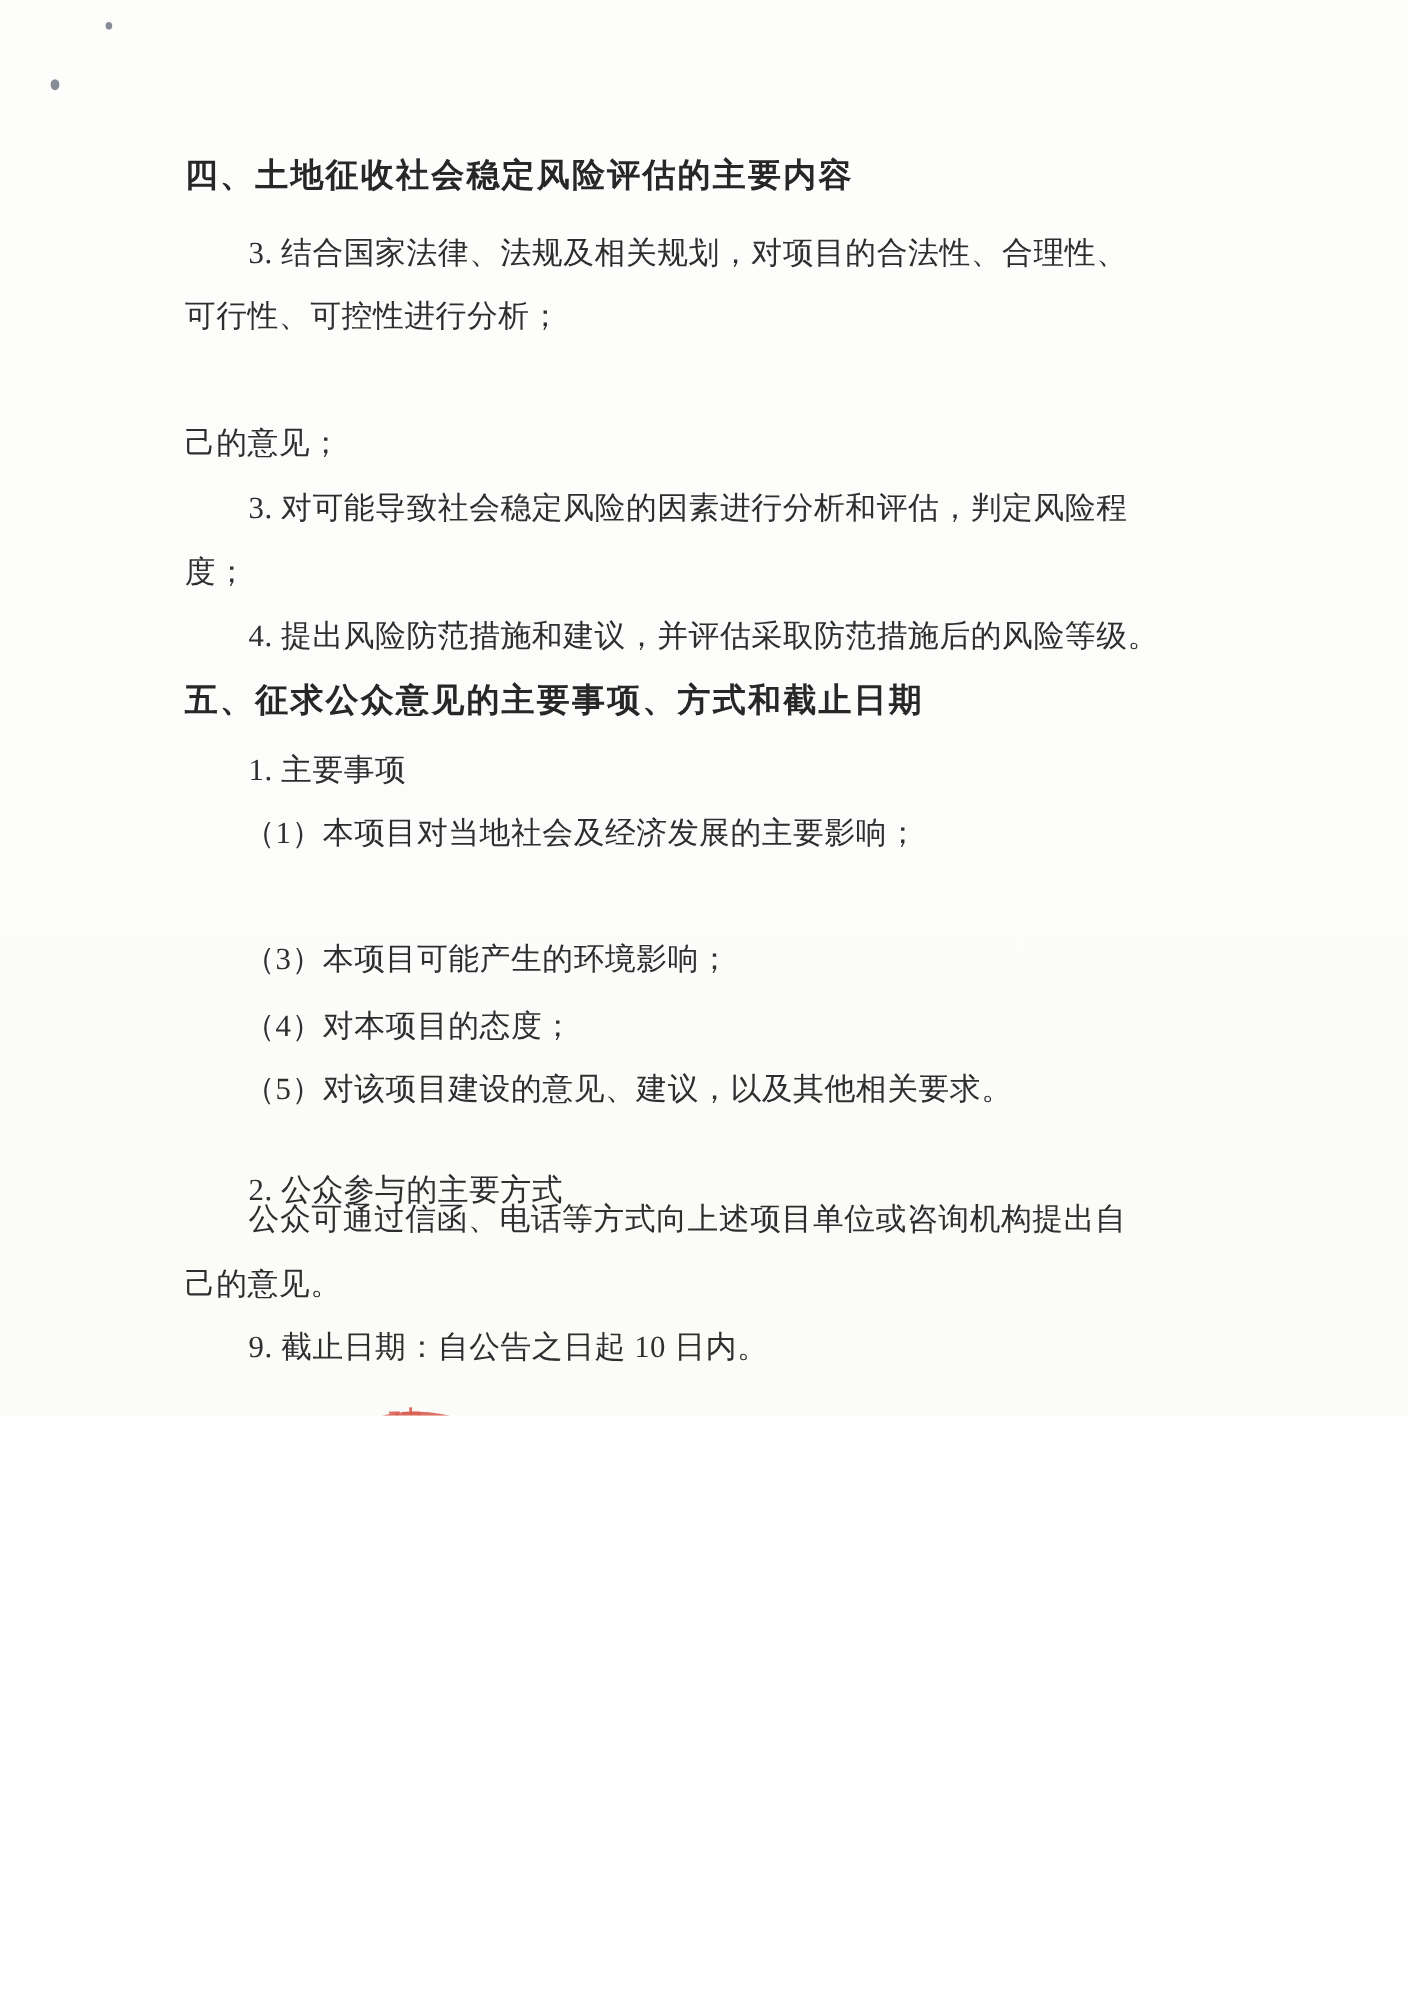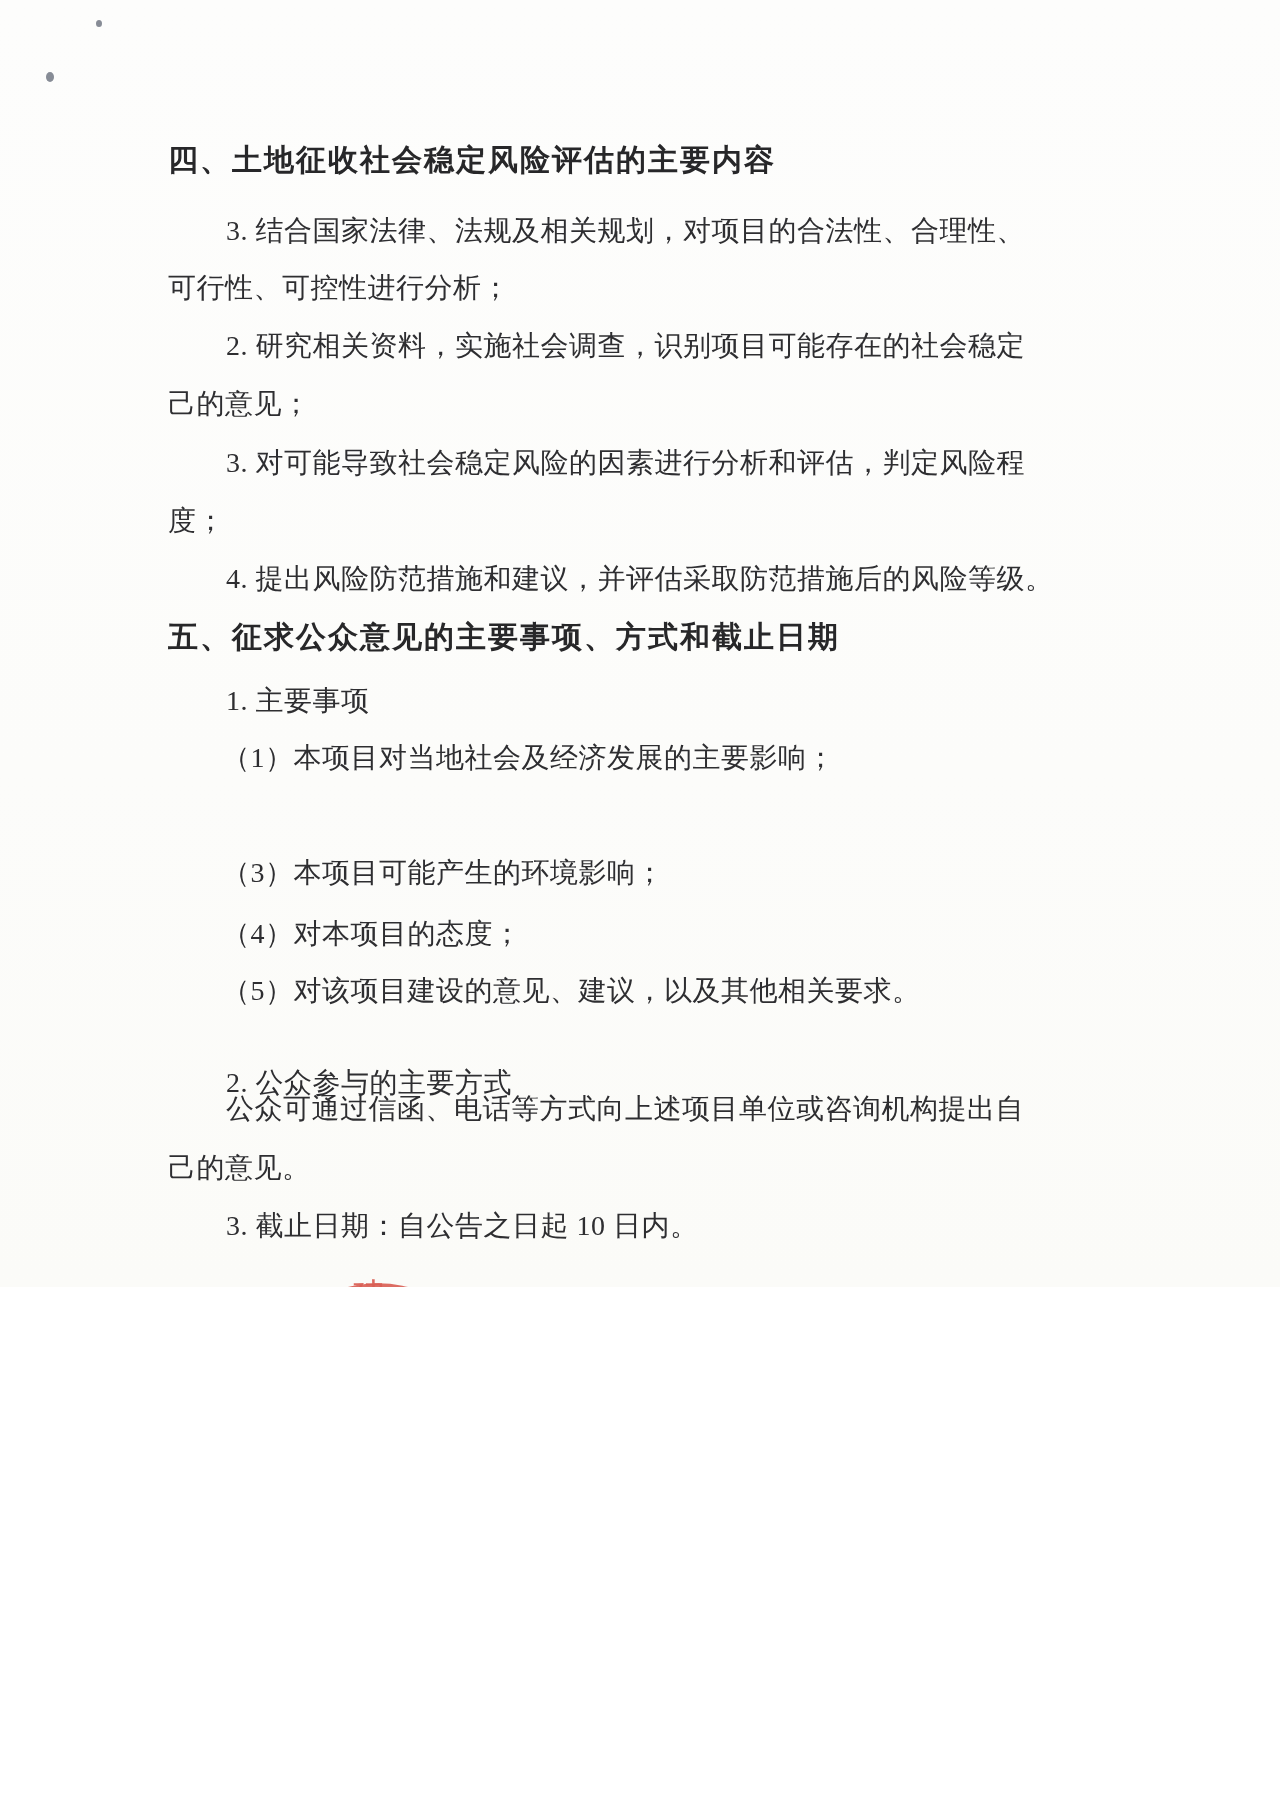--- a/index.html
+++ b/index.html
@@ -76,35 +76,34 @@
 
 <div class="page">
 
   <div class="speck" style="left:96px;top:20px;width:6px;height:7px;"></div>
   <div class="speck" style="left:46px;top:72px;width:8px;height:10px;"></div>
   <div class="edge-line" style="left:1170px;top:1385px;height:185px;"></div>
 
   <div class="line heading" style="left:168px;top:143px;">四、土地征收社会稳定风险评估的主要内容</div>
   <div class="line" style="left:226px;top:215px;">3. 结合国家法律、法规及相关规划，对项目的合法性、合理性、</div>
   <div class="line" style="left:168px;top:272px;">可行性、可控性进行分析；</div>
-  <div class="line" style="left:226px;top:330px;">2. 研究相关资料，实施社会调查，识别项目可能存在的社会稳定</div>
   <div class="line" style="left:168px;top:388px;">己的意见；</div>
   <div class="line" style="left:226px;top:447px;">3. 对可能导致社会稳定风险的因素进行分析和评估，判定风险程</div>
   <div class="line" style="left:168px;top:505px;">度；</div>
   <div class="line" style="left:226px;top:563px;">4. 提出风险防范措施和建议，并评估采取防范措施后的风险等级。</div>
   <div class="line heading" style="left:168px;top:620px;">五、征求公众意见的主要事项、方式和截止日期</div>
   <div class="line" style="left:226px;top:685px;">1. 主要事项</div>
   <div class="line" style="left:222px;top:742px;">（1）本项目对当地社会及经济发展的主要影响；</div>
   <div class="line" style="left:222px;top:857px;">（3）本项目可能产生的环境影响；</div>
   <div class="line" style="left:222px;top:918px;">（4）对本项目的态度；</div>
   <div class="line" style="left:222px;top:975px;">（5）对该项目建设的意见、建议，以及其他相关要求。</div>
   <div class="line" style="left:226px;top:1035px;margin-top:32px;">2. 公众参与的主要方式</div>
   <div class="line" style="left:226px;top:1093px;">公众可通过信函、电话等方式向上述项目单位或咨询机构提出自</div>
   <div class="line" style="left:168px;top:1152px;">己的意见。</div>
-  <div class="line" style="left:226px;top:1210px;">3. 截止日期：自公告之日起 10 日内。</div>
+  <div class="line" style="left:226px;top:1210px;">9. 截止日期：自公告之日起 10 日内。</div>
 
   <div class="company" style="left:172px;top:1393px;">天津华城建业有限公司</div>
   <div class="company" style="left:660px;top:1393px;">天津泰达工程管理咨询有限公司</div>
 
   <svg class="seal" style="left:248px;top:1274px;" width="260" height="260" viewBox="0 0 240 240">
     <defs>
       <path id="arcL" d="M 43.8,164 A 88,88 0 1 1 196.2,164" fill="none"></path>
     </defs>
     <g transform="rotate(-10 120 120)">
       <circle cx="120" cy="120" r="109" fill="none" stroke="#d8493e" stroke-width="5" opacity="0.9"></circle>

